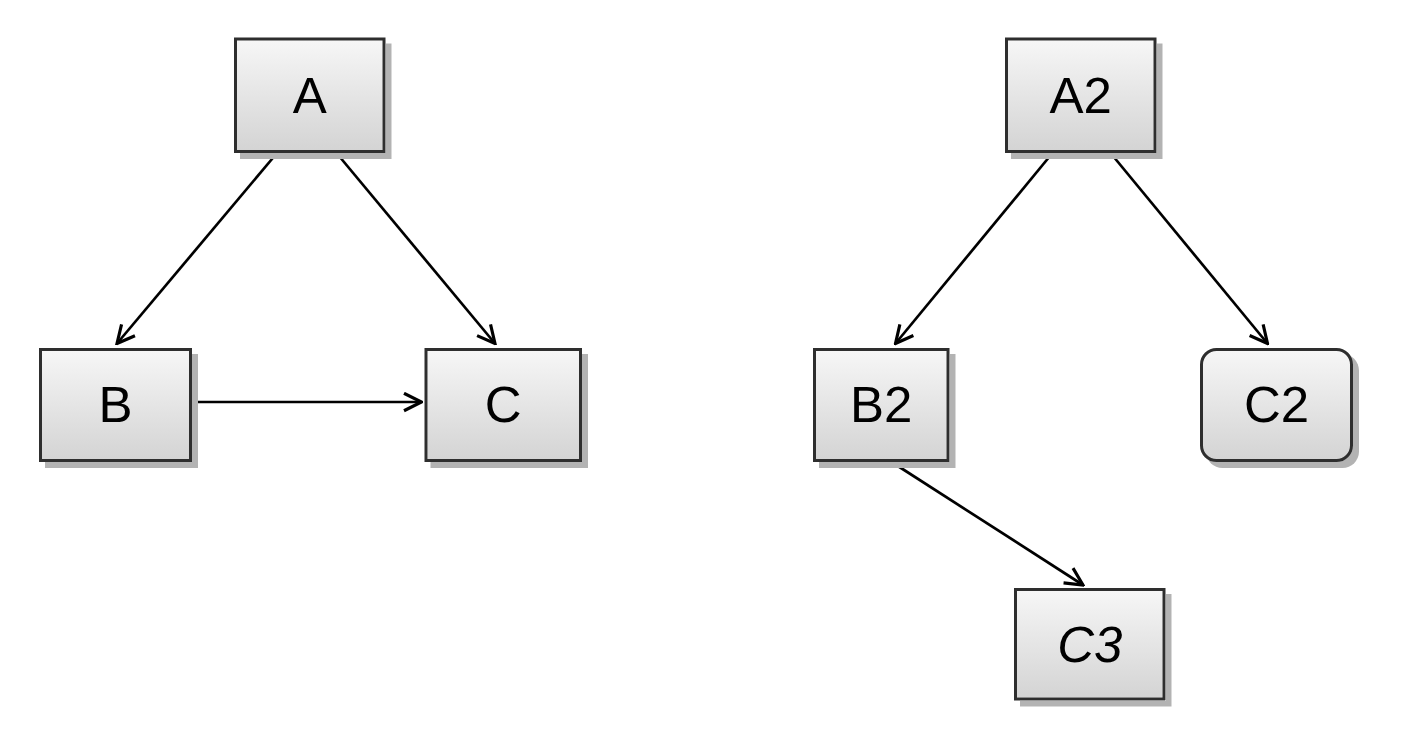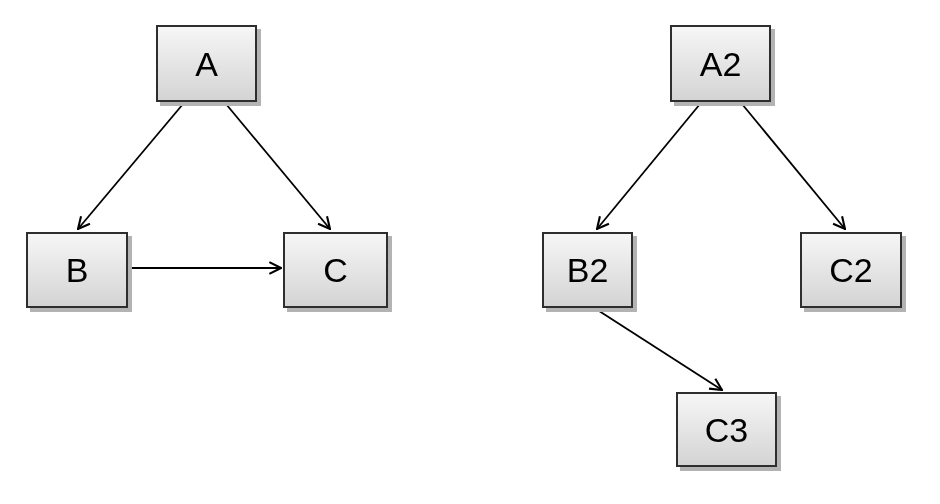--- a/index.html
+++ b/index.html
@@ -59,20 +59,20 @@
       </div>
       <div class="node" style="left: 283px; top: 232px; width: 105px; height: 76px; background: linear-gradient(rgb(246, 246, 246), rgb(212, 212, 212)); border-color: rgb(46, 46, 46); box-shadow: rgb(179, 179, 179) 4px 4px 0px;">
         <span class="node-label" style="color: rgb(0, 0, 0);">C</span>
       </div>
       <div class="node" style="left: 670px; top: 25px; width: 101px; height: 77px; background: linear-gradient(rgb(246, 246, 246), rgb(212, 212, 212)); border-color: rgb(46, 46, 46); box-shadow: rgb(179, 179, 179) 4px 4px 0px;">
         <span class="node-label" style="color: rgb(0, 0, 0);">A2</span>
       </div>
       <div class="node" style="left: 542px; top: 232px; width: 91px; height: 76px; background: linear-gradient(rgb(246, 246, 246), rgb(212, 212, 212)); border-color: rgb(46, 46, 46); box-shadow: rgb(179, 179, 179) 4px 4px 0px;">
         <span class="node-label" style="color: rgb(0, 0, 0);">B2</span>
       </div>
-      <div class="node" style="left: 800px; top: 232px; width: 102px; height: 76px; background: linear-gradient(rgb(246, 246, 246), rgb(212, 212, 212)); border-color: rgb(46, 46, 46); box-shadow: rgb(179, 179, 179) 4px 4px 0px;">
+      <div class="node" style="left: 800px; top: 232px; width: 102px; height: 76px; background: linear-gradient(rgb(246, 246, 246), rgb(212, 212, 212)); border-color: rgb(46, 46, 46); box-shadow: rgb(179, 179, 179) 4px 4px 0px; border-radius: 11px;">
         <span class="node-label" style="color: rgb(0, 0, 0);">C2</span>
       </div>
       <div class="node" style="left: 676px; top: 392px; width: 101px; height: 75px; background: linear-gradient(rgb(246, 246, 246), rgb(212, 212, 212)); border-color: rgb(46, 46, 46); box-shadow: rgb(179, 179, 179) 4px 4px 0px;">
-        <span class="node-label" style="color: rgb(0, 0, 0);">C3</span>
+        <span class="node-label" style="color: rgb(0, 0, 0); font-style: italic;">C3</span>
       </div>
     </div>
 </div>
 
 </body></html>

